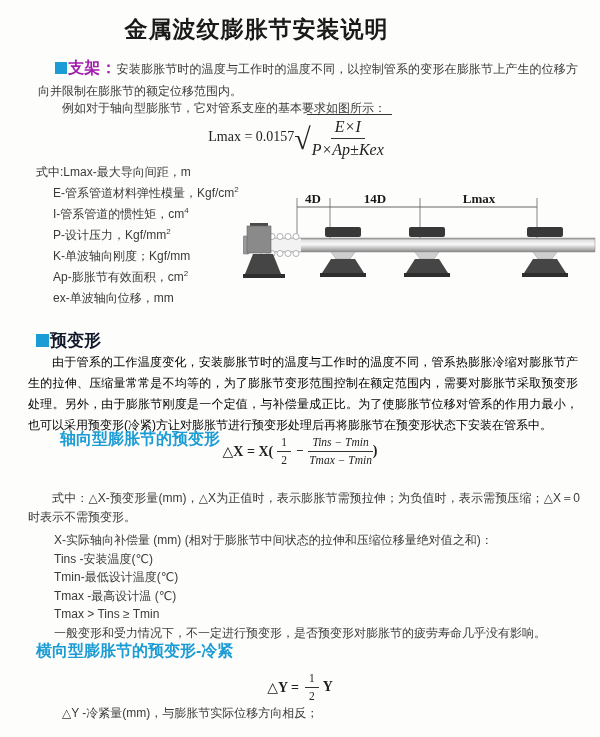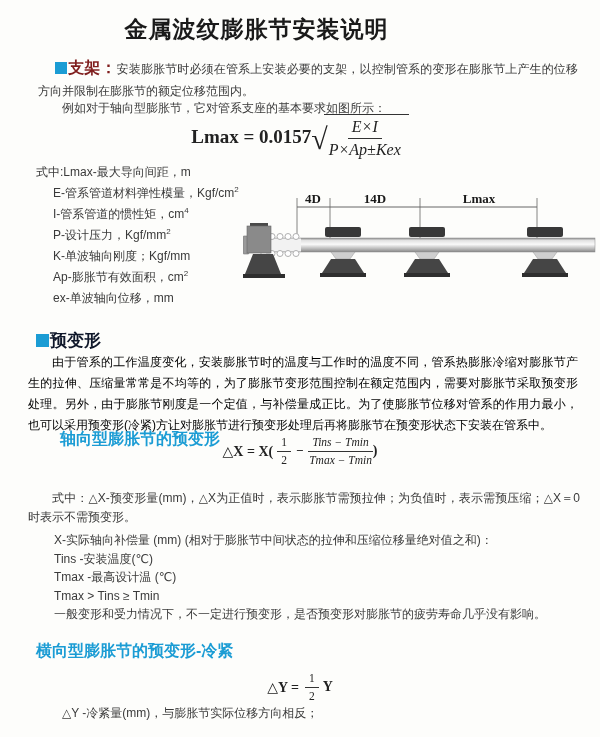--- a/index.html
+++ b/index.html
@@ -8,28 +8,28 @@
     background:#fdfdfb;color:#333;
     font-family:"Liberation Sans","DejaVu Sans",sans-serif;
     font-size:12px;
   }
   .abs{position:absolute;}
   .title{
     top:14px;left:0;width:513px;text-align:center;
     font-size:23px;font-weight:bold;color:#1a1a1a;letter-spacing:1px;
   }
   .sec-support{top:57px;left:38px;width:540px;line-height:21.5px;text-align:justify;color:#3a3a3a;text-indent:17px;}
-  .blue-head-inline{font-size:16px;font-weight:bold;color:#7f1d1d;}
+  .blue-head-inline{font-size:16px;font-weight:bold;color:#a21caf;}
   .sq{display:inline-block;width:12px;height:12px;background:#1b9cd4;margin-right:1px;vertical-align:-1px;}
   .sec-example{top:100px;left:62px;color:#3a3a3a;}
   
   .formula{display:flex;justify-content:center;align-items:center;width:600px;
     font-family:"Liberation Serif","DejaVu Serif",serif;color:#222;}
   .f1{top:120px;height:34px;}
-  .f1 .lhs{font-weight:bold;font-size:19px;}
+  .f1 .lhs{font-weight:normal;font-size:14px;}
   .radical{font-size:30px;font-weight:400;line-height:0;transform:translateY(2px);}
   .sqrt-body{border-top:1.6px solid #333;padding:2px 8px 0 5px;margin-left:-4px;}
   .frac{display:inline-flex;flex-direction:column;align-items:center;font-size:16px;line-height:1.25;}
   .frac .num{padding:0 4px 1px;border-bottom:1px solid #333;}
   .frac .den{padding-top:1px;}
   .it{font-style:italic;}
   .defs{top:163px;left:0;width:600px;line-height:18px;color:#3a3a3a;}
   .defs .intro{margin-left:36px;}
   .defs .item{margin-left:53px;}
   .defs .pm{margin-left:40px;margin-top:3px;}
@@ -55,21 +55,21 @@
   .f3 .rhs{margin-left:4px;}
   .f3 .frac{font-size:11.5px;margin-left:6px;}
   .p-lateral{top:705px;left:62px;color:#3a3a3a;}
   .diagram{top:190px;left:243px;}
 </style>
 </head>
 <body>
 
 <div class="abs title">金属波纹膨胀节安装说明</div>
 
-<div class="abs sec-support"><span class="blue-head-inline"><span class="sq"></span><span>支架：</span></span><span>安装膨胀节时必须在管系上安装必要的支架，以控制管系的变形在膨胀节上产生的位移方向并限制在膨胀节的额定位移范围内。</span></div>
+<div class="abs sec-support"><span class="blue-head-inline"><span class="sq"></span><span>支架：</span></span><span>安装膨胀节时的温度与工作时的温度不同，以控制管系的变形在膨胀节上产生的位移方向并限制在膨胀节的额定位移范围内。</span></div>
 
 <div class="abs sec-example">例如对于轴向型膨胀节，它对管系支座的基本要求如图所示：</div>
 
 <div class="abs formula f1">
   <span class="lhs">Lmax = 0.0157</span>
   <span class="radical">√</span>
   <span class="sqrt-body">
     <span class="frac it">
       <span class="num">E×I</span>
       <span class="den">P×Ap±Kex</span>
@@ -177,20 +177,21 @@
     <span class="den">Tmax − Tmin</span>
   </span>
   <span class="close">)</span>
 </div>
 
 <div class="abs p-axial-explain">式中：△X-预变形量(mm)，△X为正值时，表示膨胀节需预拉伸；为负值时，表示需预压缩；△X＝0时表示不需预变形。</div>
 
 <div class="abs axial-lines">
   <div class="line">X-实际轴向补偿量 (mm) (相对于膨胀节中间状态的拉伸和压缩位移量绝对值之和)：</div>
   <div class="line">Tins -安装温度(℃)</div>
+  <div class="line">Tmin-最低设计温度(℃)</div>
   <div class="line">Tmax -最高设计温 (℃)</div>
   <div class="line">Tmax &gt; Tins ≥ Tmin</div>
   <div class="gnote">一般变形和受力情况下，不一定进行预变形，是否预变形对膨胀节的疲劳寿命几乎没有影响。</div>
 </div>
 
 <div class="abs h-sub h-lateral">横向型膨胀节的预变形-冷紧</div>
 
 <div class="abs formula f3">
   <span class="lhs">△Y =</span>
   <span class="frac">

